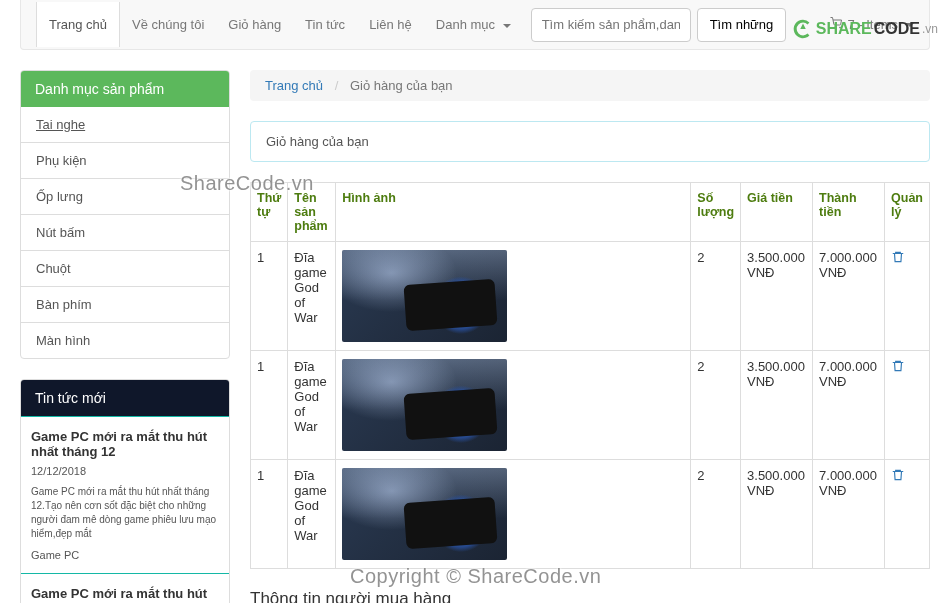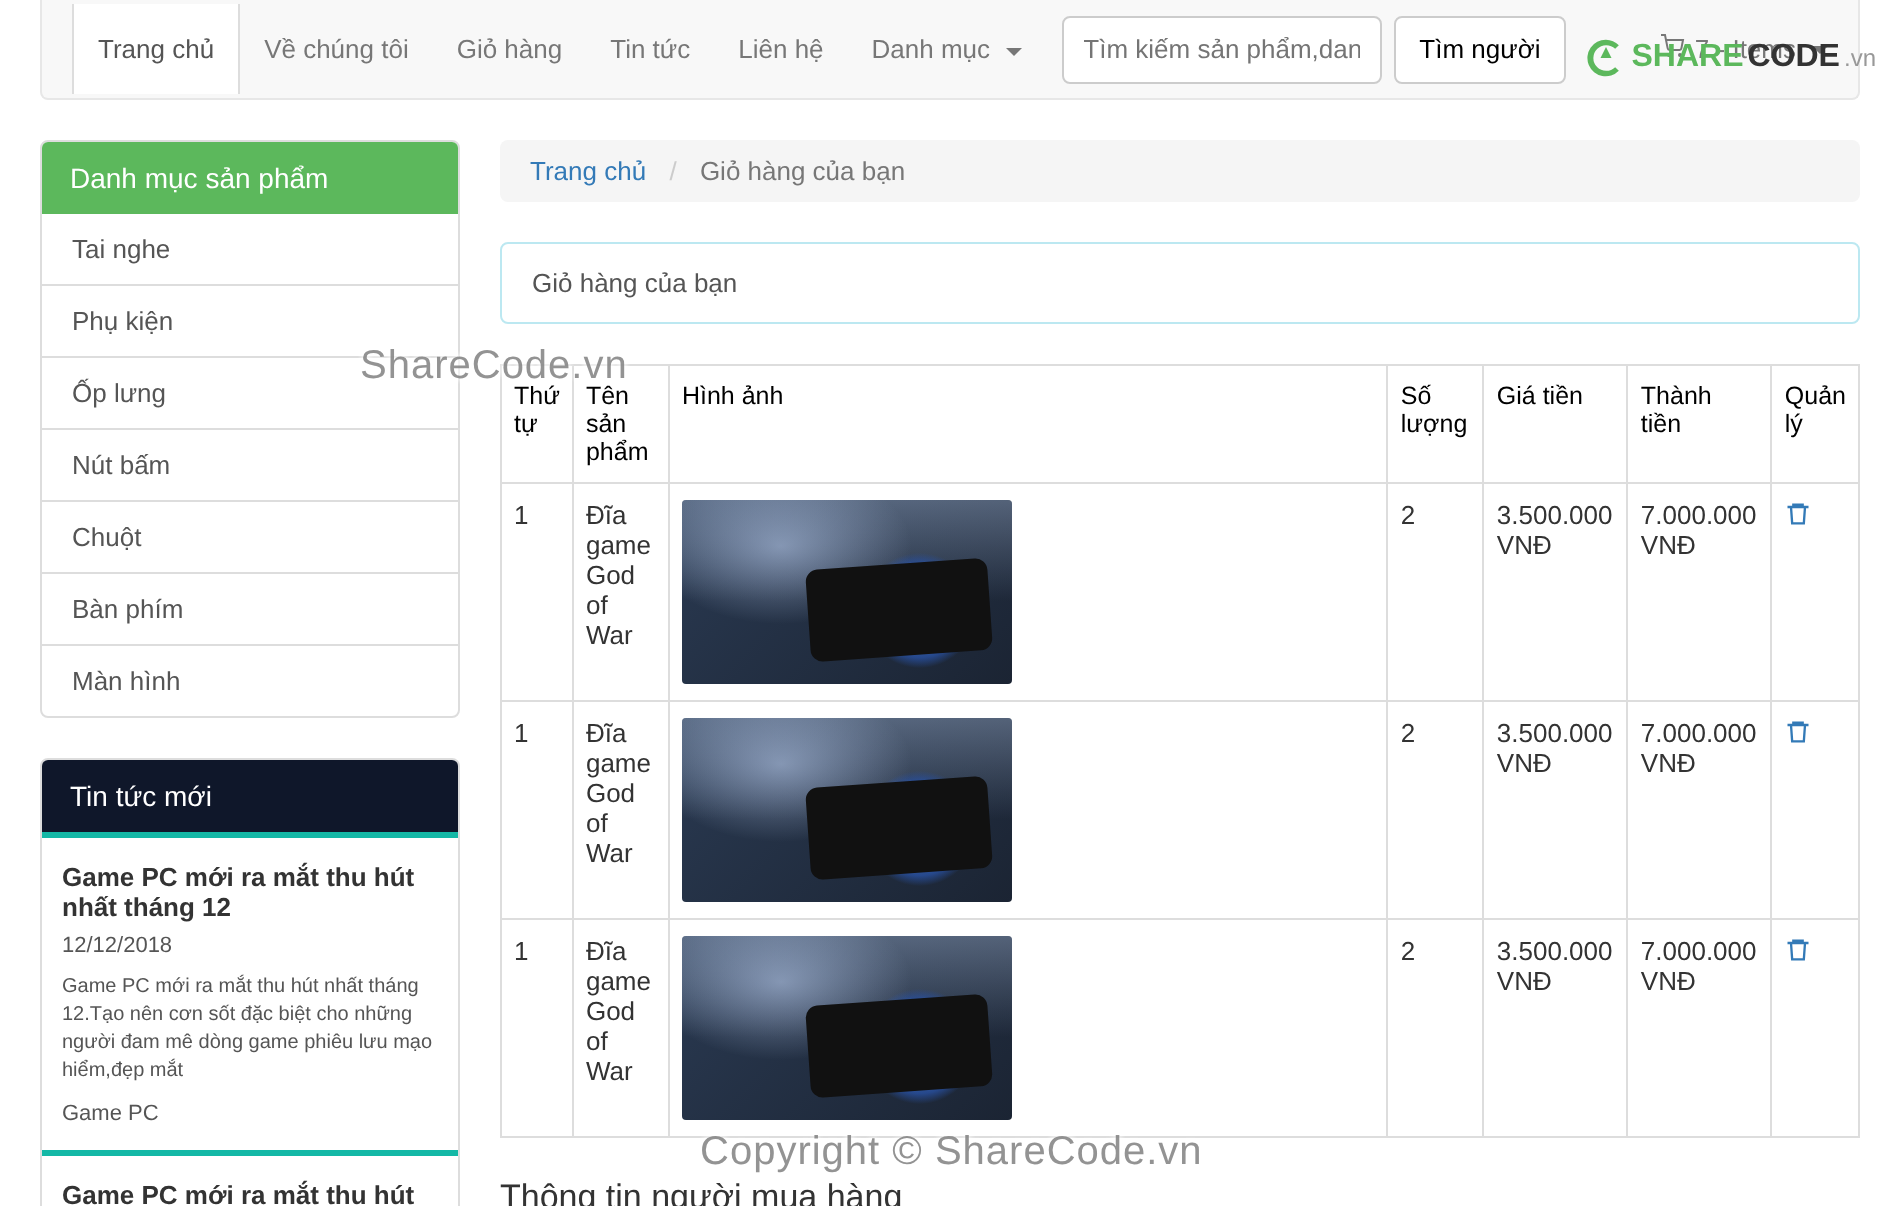--- a/index.html
+++ b/index.html
@@ -26,40 +26,40 @@
 .col-left { width: 210px; flex-shrink: 0; }
 .col-right { flex: 1; min-width: 0; }
 
 
 .panel { border: 1px solid #ddd; border-radius: 4px; margin-bottom: 20px; background:#fff; }
 .panel-heading { padding: 10px 14px; color: #fff; font-size: 14px; border-radius: 3px 3px 0 0; }
 .panel-success .panel-heading { background: #5cb85c; border-color:#4cae4c; }
 .panel-primary .panel-heading { background: #0f172a; border-color:#2e6da4; }
 .list-group { list-style: none; }
 .list-group li a { display: block; padding: 10px 15px; border-top: 1px solid #ddd; color: #555; font-size: 13px; }
-.list-group li:first-child a { border-top: none; }
-
-.news-item { padding: 12px 10px; border-top: 3px solid #14b8a6; }
+.list-group li:first-child a { border-top: none; text-decoration: underline; }
+
+.news-item { padding: 12px 10px; border-top: 1px solid #14b8a6; }
 .news-item:first-of-type { border-top:none; }
 .news-item h5 { font-size: 13px; font-weight: bold; color: #333; margin-bottom: 6px; }
 .news-item .date { font-size: 11px; color: #555; margin-bottom: 8px; }
 .news-item .excerpt { font-size: 10px; color: #555; line-height: 1.4; margin-bottom: 8px; }
 .news-item .cat { font-size: 11px; color: #555; }
 
 
 .breadcrumb { padding: 8px 15px; background: #f5f5f5; border-radius: 4px; margin-bottom: 20px; font-size: 13px; color:#777;}
 .breadcrumb a { color: #337ab7; }
 .breadcrumb .sep { padding: 0 8px; color: #ccc; }
 
 .alert-info { border: 1px solid #bce8f1; background: #fff; color: #555; padding: 12px 15px; border-radius: 4px; margin-bottom: 20px; font-size:13px; }
 
 
 table { width: 100%; border-collapse: collapse; margin-bottom: 20px; font-size:13px; }
 table th, table td { border: 1px solid #ddd; padding: 8px 6px; text-align: left; vertical-align: top; }
-table th { font-weight: normal; font-size: 12.5px; color:#000000; }
+table th { font-weight: bold; font-size: 12.5px; color:#4d7c0f; }
 .col-tt{width:32px;} .col-name{width:48px;} .col-qty{width:48px;} .col-price{width:72px;margin-left:32px;} .col-total{width:72px;} .col-mgr{width:38px;}
 .trash-icon { color:#337ab7; cursor:pointer; display:inline-block;}
 
 
 .prod-img { width:165px; height:92px; background: linear-gradient(135deg,#2a3a52 0%,#1b2433 100%); position:relative; border-radius:2px; overflow:hidden;}
 .prod-img::before{content:"";position:absolute;inset:0;background:
  radial-gradient(ellipse at 30% 25%, rgba(200,220,255,0.5) 0%, transparent 40%),
  radial-gradient(circle at 72% 60%, rgba(100,160,240,0.9) 0%, rgba(40,80,160,0.8) 18%, transparent 22%),
  linear-gradient(180deg, rgba(180,200,230,0.35) 0%, transparent 55%);}
 .prod-img::after{content:"";position:absolute;left:38%;top:35%;width:55%;height:50%;background:#111;border-radius:6px;transform:rotate(-4deg);}
@@ -95,21 +95,21 @@
           </li>
       <li>
             <a href="#">Liên hệ</a>
           </li>
       <li>
             <a href="#"><span>Danh mục</span> <span class="caret"></span></a>
           </li>
     </ul>
     <div class="navbar-form">
       <input type="text" placeholder="Tìm kiếm sản phẩm,danh mục" style="">
-      <button>Tìm người</button>
+      <button>Tìm những</button>
     </div>
     <a href="#" class="cart-link">
       <span>
         <svg width="14" height="12" viewBox="0 0 24 24" fill="none" stroke="currentColor" stroke-width="2">
               <circle cx="9" cy="21" r="1"></circle>
               <circle cx="20" cy="21" r="1"></circle>
               <path d="M1 1h4l2.68 13.39a2 2 0 0 0 2 1.61h9.72a2 2 0 0 0 2-1.61L23 6H6"></path>
             </svg>
       </span>
       <span>7 - Items</span>

